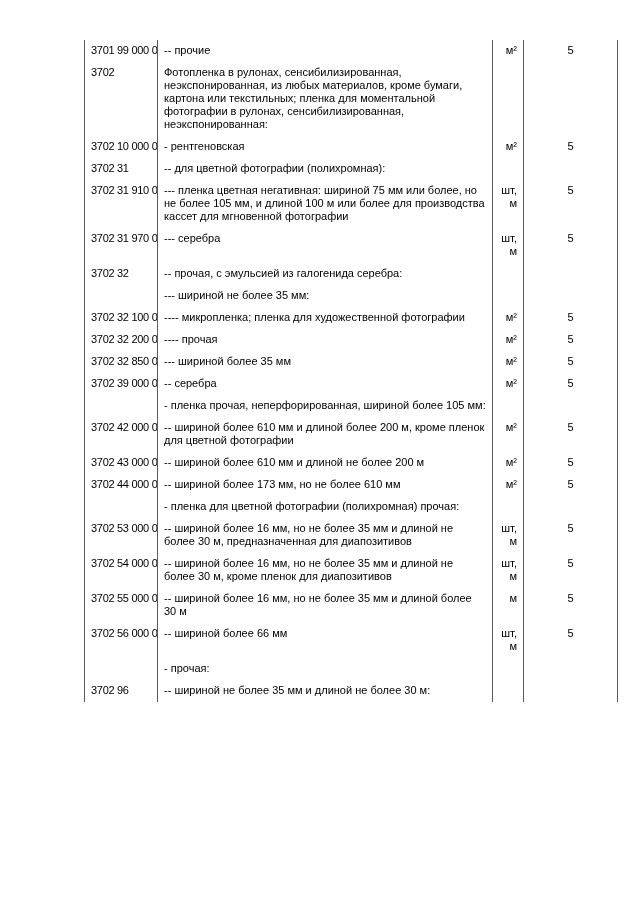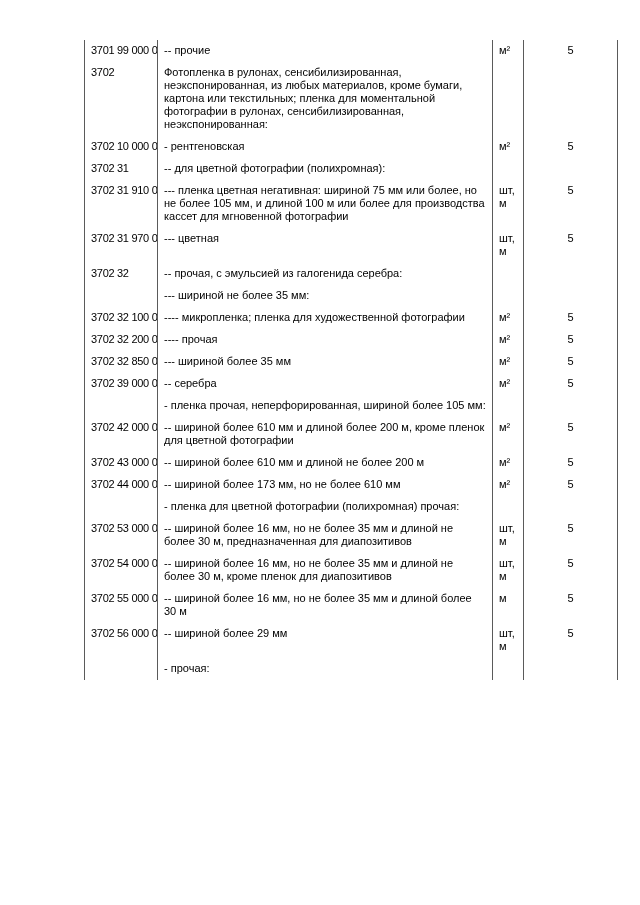--- a/index.html
+++ b/index.html
@@ -40,21 +40,21 @@
     word-wrap: break-word;
   }
   td.c-code {
     white-space: nowrap;
     letter-spacing: -0.3px;
     padding-left: 7px;
     overflow: hidden;
   }
   td.c-desc { }
   td.c-unit {
-    text-align: left;
+    text-align: right;
     padding-left: 2px;
     padding-right: 2px;
   }
   td.c-rate {
     text-align: center;
   }
 </style>
 </head>
 <body>
 
@@ -98,21 +98,21 @@
 
   <tr>
     <td class="c-code">3702 31 910 0</td>
     <td class="c-desc">--- пленка цветная негативная: шириной 75 мм или более, но не более 105 мм, и длиной 100 м или более для производства кассет для мгновенной фотографии</td>
     <td class="c-unit">шт, м</td>
     <td class="c-rate">5</td>
   </tr>
 
   <tr>
     <td class="c-code">3702 31 970 0</td>
-    <td class="c-desc">--- цветная</td>
+    <td class="c-desc">--- серебра</td>
     <td class="c-unit">шт, м</td>
     <td class="c-rate">5</td>
   </tr>
 
   <tr>
     <td class="c-code">3702 32</td>
     <td class="c-desc">-- прочая, с эмульсией из галогенида серебра:</td>
     <td class="c-unit"></td>
     <td class="c-rate"></td>
   </tr>
@@ -205,27 +205,33 @@
 
   <tr>
     <td class="c-code">3702 55 000 0</td>
     <td class="c-desc">-- шириной более 16 мм, но не более 35 мм и длиной более 30 м</td>
     <td class="c-unit">м</td>
     <td class="c-rate">5</td>
   </tr>
 
   <tr>
     <td class="c-code">3702 56 000 0</td>
-    <td class="c-desc">-- шириной более 29 мм</td>
+    <td class="c-desc">-- шириной более 66 мм</td>
     <td class="c-unit">шт, м</td>
     <td class="c-rate">5</td>
   </tr>
 
   <tr>
     <td class="c-code"></td>
     <td class="c-desc">- прочая:</td>
     <td class="c-unit"></td>
     <td class="c-rate"></td>
   </tr>
 
+  <tr>
+    <td class="c-code">3702 96</td>
+    <td class="c-desc">-- шириной не более 35 мм и длиной не более 30 м:</td>
+    <td class="c-unit"></td>
+    <td class="c-rate"></td>
+  </tr>
 </tbody>
   </table>
 </div>
 
 </body></html>

